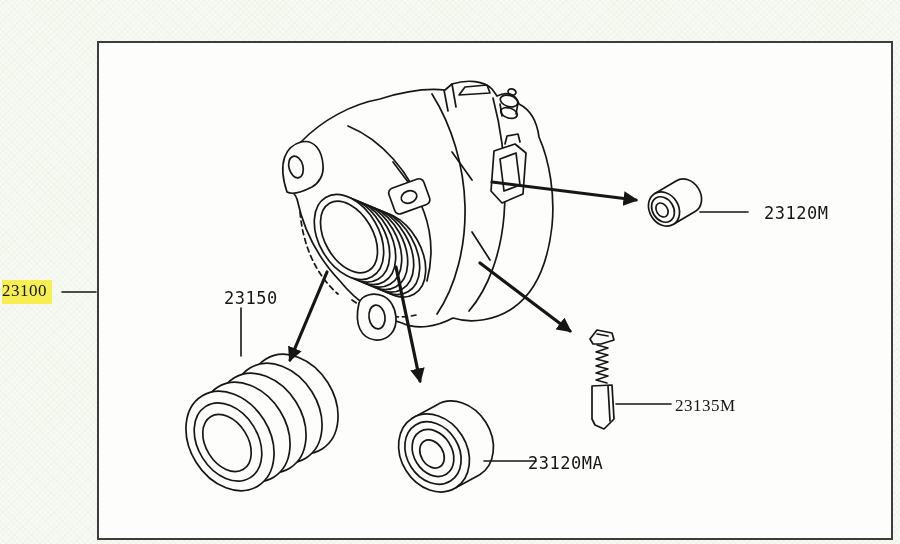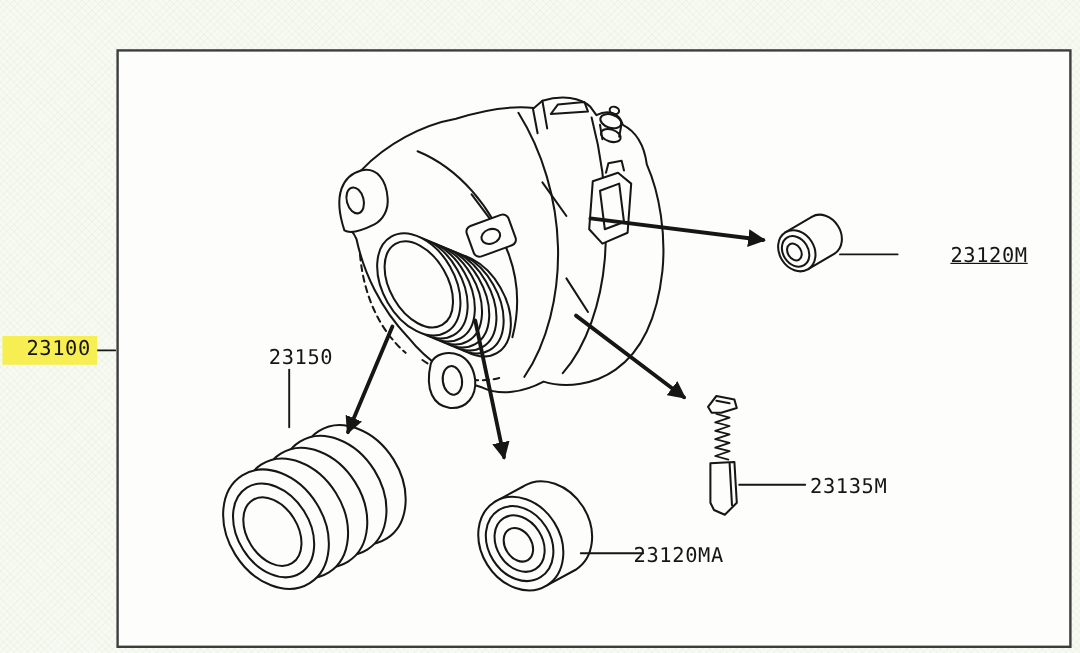--- a/index.html
+++ b/index.html
@@ -24,26 +24,27 @@
     background:var(--paper);
   }
   svg.canvas{position:absolute;left:0;top:0;width:900px;height:544px;}
   .part-label{
     position:absolute;
     font-size:17px;line-height:1.1;letter-spacing:.5px;
     color:var(--ink);white-space:nowrap;cursor:pointer;
   }
   .part-label.hl{
     background:var(--hl);
-    padding:2px 5px 3px 20px;
+    padding:2px 5px 3px 0;
+    font-family:Liberation Serif, serif;
   }
   #lbl-main  {left:2px;  top:280px;}
   #lbl-23150 {left:224px;top:289px;}
-  #lbl-23120M{left:792px;top:204px;text-decoration:underline;}
-  #lbl-23135M{left:675px;top:397px;}
+  #lbl-23120M{left:764px;top:204px;}
+  #lbl-23135M{left:675px;top:397px;font-family:Liberation Serif, serif;}
   #lbl-23120MA{left:528px;top:454px;}
 </style>
 </head>
 <body>
 
 <div class="frame"></div>
 
 <svg class="canvas" viewBox="0 0 900 544">
   <defs>
     <marker id="ah" viewBox="0 0 10 10" refX="8.5" refY="5" markerWidth="4.6" markerHeight="4.6" orient="auto">

